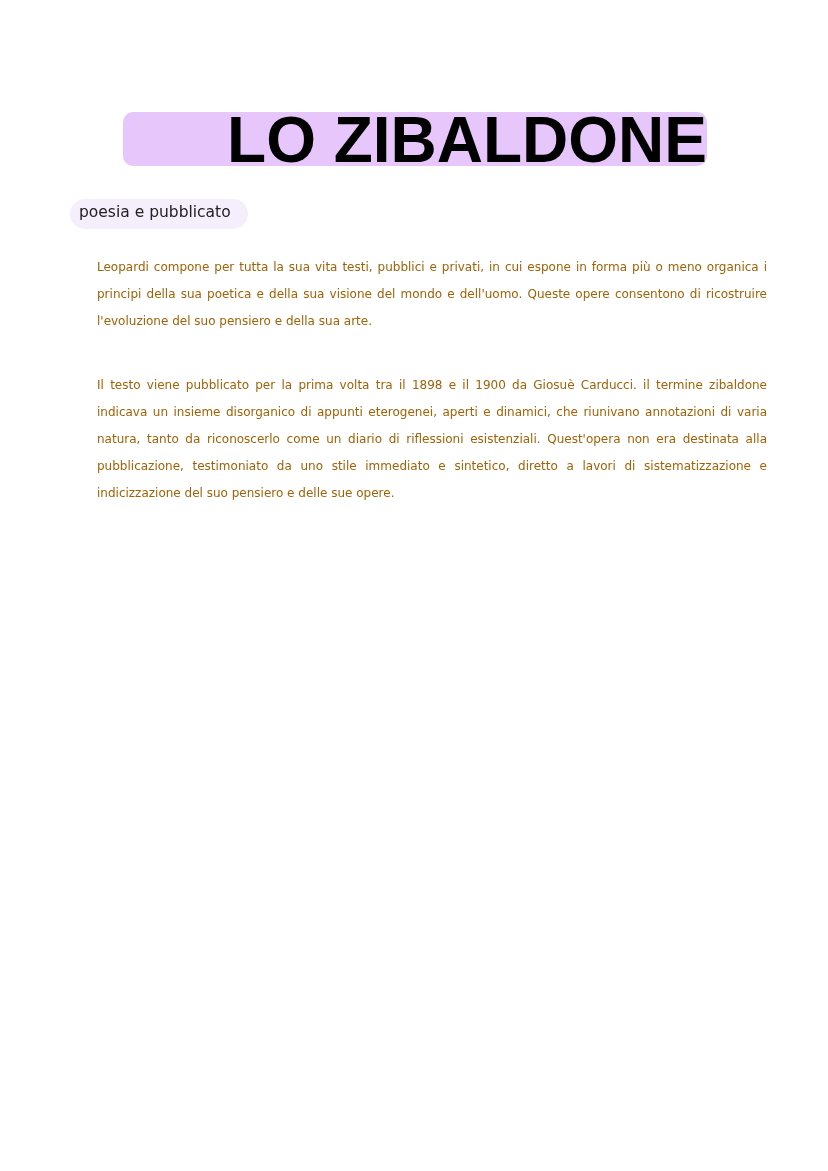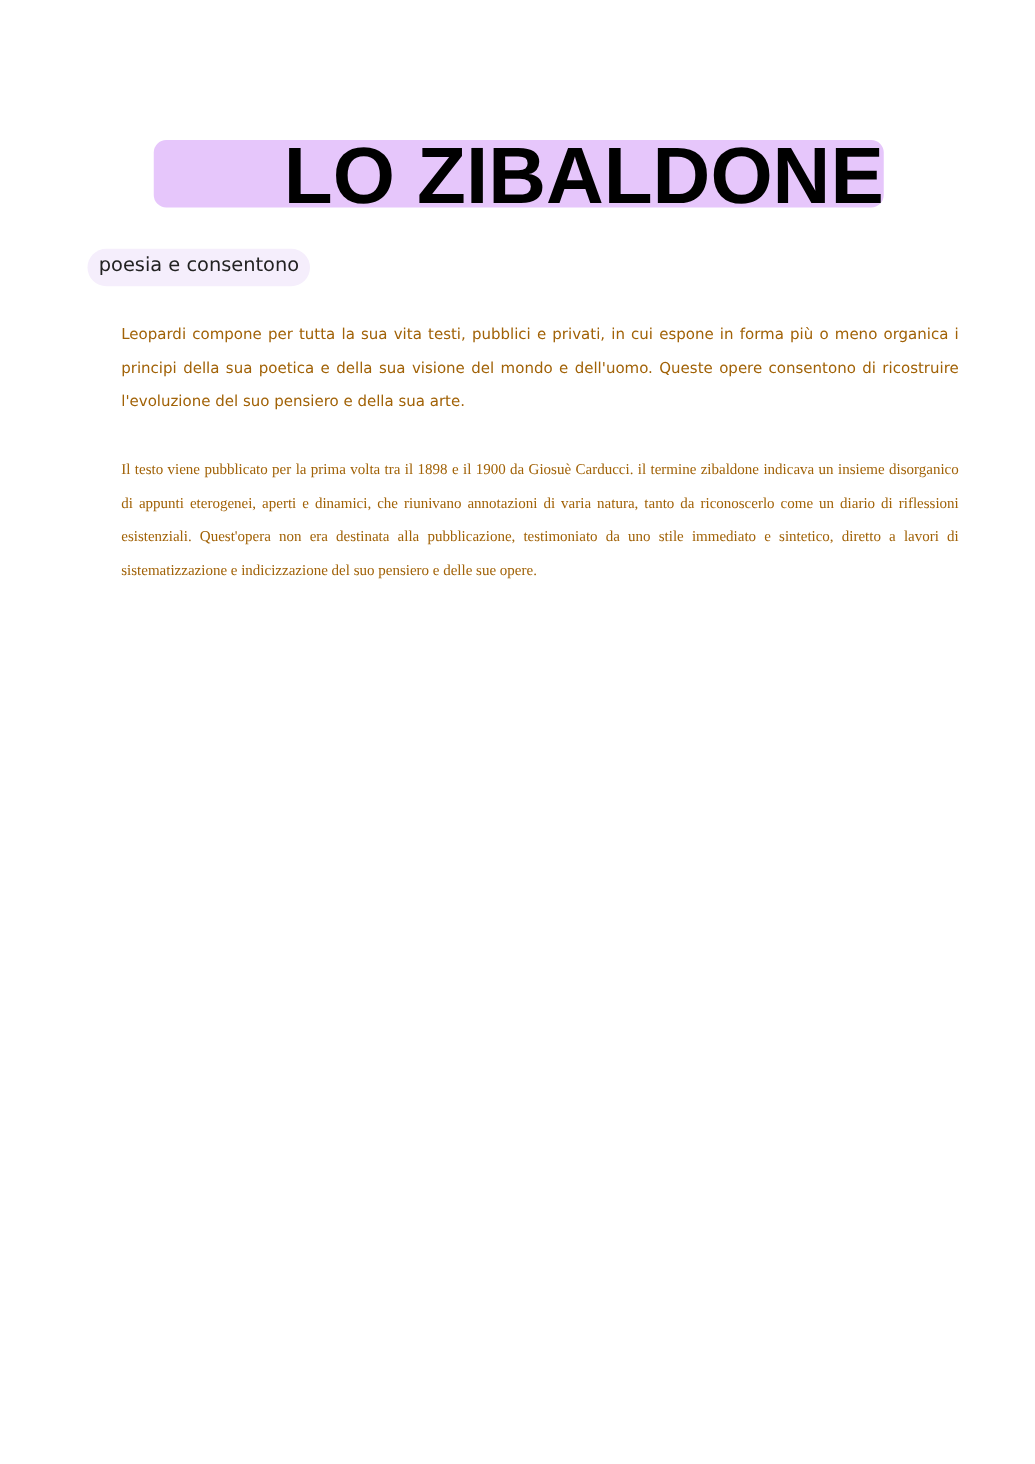--- a/index.html
+++ b/index.html
@@ -18,25 +18,25 @@
       background: #f5eefc; border-radius: 15px;
     }
     .tag-text {
       position: absolute; left: 79px; top: 201px; font-size: 15.5px; line-height: 22px; color: #222;
     }
     .para {
       position: absolute; left: 79px; width: 670px; font-size: 12px; line-height: 27px;
       text-align: justify; color: #a16207; margin: 18px;
     }
     .p1 { top: 236px; }
-    .p2 { top: 344px; font-family: Liberation Serif, serif; }
+    .p2 { top: 354px; }
   </style>
 </head>
 <body>
 
 <div class="title-box"></div>
 <div class="title">LO ZIBALDONE</div>
 
 <div class="tag"></div>
-<div class="tag-text">poesia e consentono</div>
+<div class="tag-text">poesia e pubblicato</div>
 
 <p class="para p1">Leopardi compone per tutta la sua vita testi, pubblici e privati, in cui espone in forma più o meno organica i principi della sua poetica e della sua visione del mondo e dell'uomo. Queste opere consentono di ricostruire l'evoluzione del suo pensiero e della sua arte.</p>
 <p class="para p2">Il testo viene pubblicato per la prima volta tra il 1898 e il 1900 da Giosuè Carducci. il termine zibaldone indicava un insieme disorganico di appunti eterogenei, aperti e dinamici, che riunivano annotazioni di varia natura, tanto da riconoscerlo come un diario di riflessioni esistenziali. Quest'opera non era destinata alla pubblicazione, testimoniato da uno stile immediato e sintetico, diretto a lavori di sistematizzazione e indicizzazione del suo pensiero e delle sue opere.</p>
 
 </body></html>

